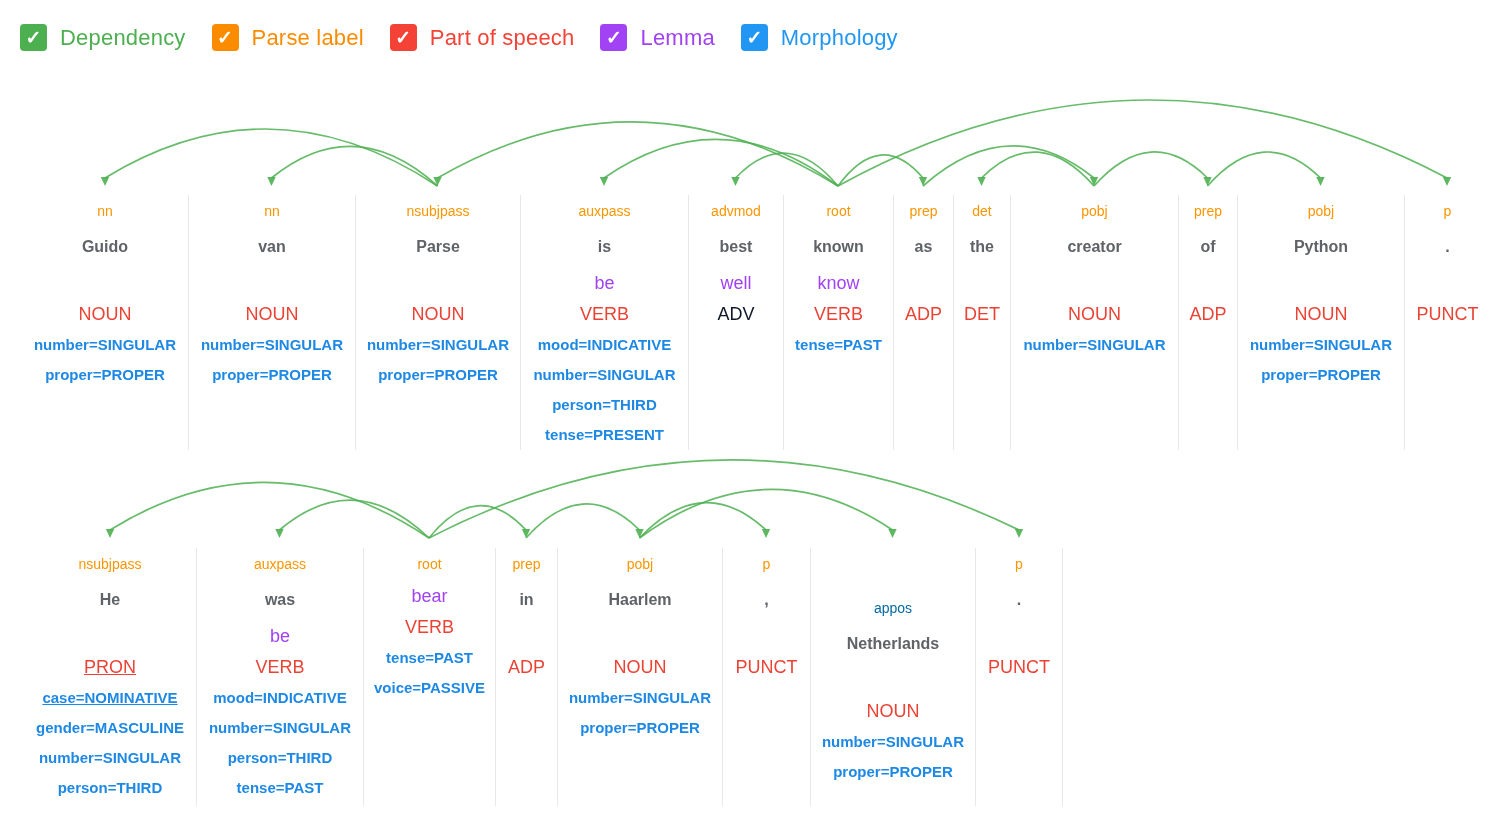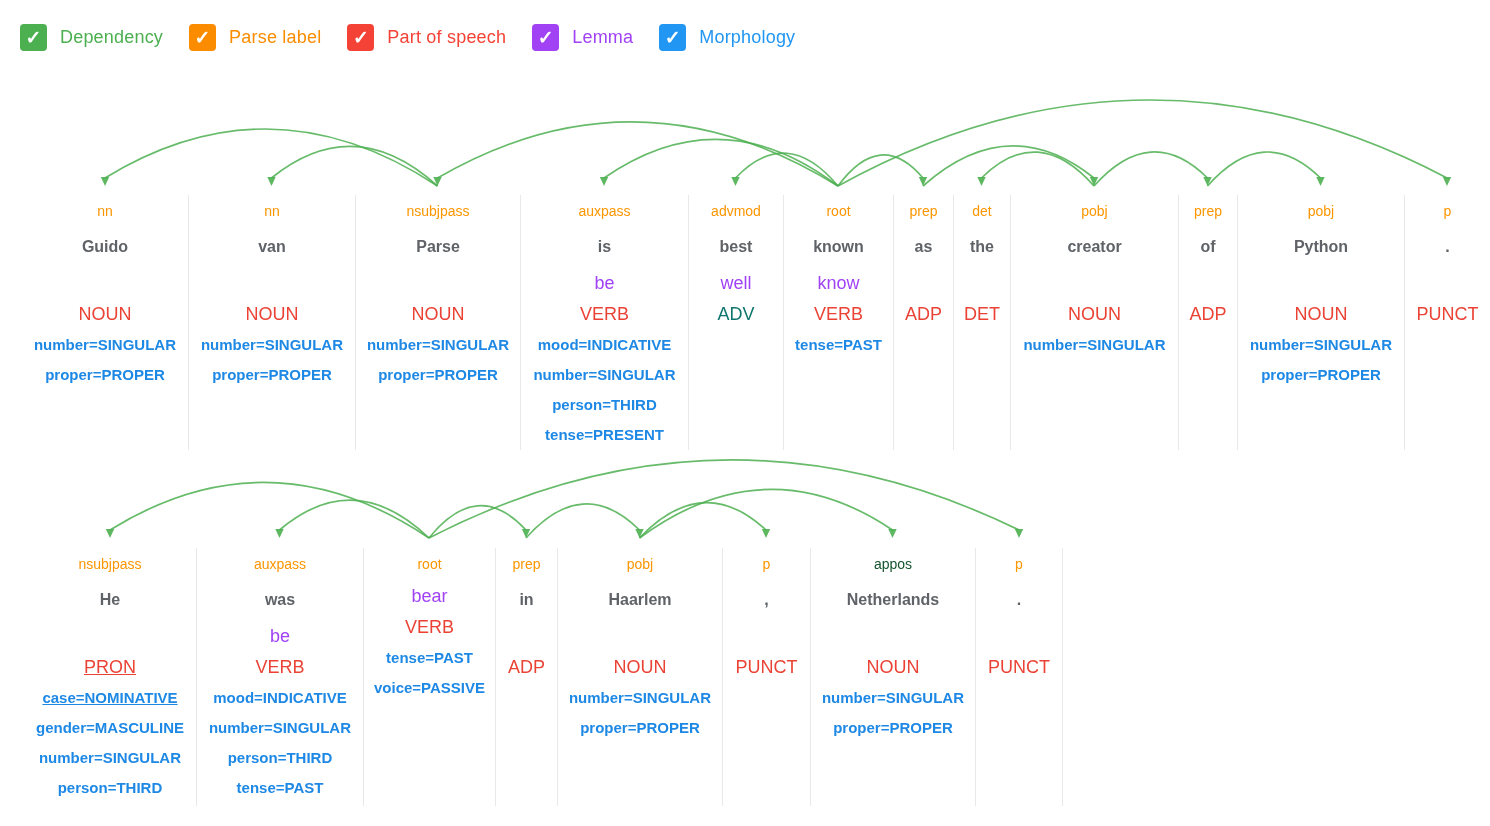--- a/index.html
+++ b/index.html
@@ -9,21 +9,21 @@
   }
   
   #toolbar{
     position:absolute;left:20px;top:24px;display:flex;align-items:center;gap:26px;
   }
   .cb-item{display:flex;align-items:center;gap:13px;cursor:pointer;}
   .cb-box{
     width:27px;height:27px;border-radius:4px;display:flex;align-items:center;justify-content:center;
     color:#fff;font-size:19px;font-weight:bold;line-height:1;
   }
-  .cb-label{font-size:18px;letter-spacing:.2px;}
+  .cb-label{font-size:22px;letter-spacing:.2px;}
   
   .token-col{
     position:absolute;box-sizing:border-box;display:flex;flex-direction:column;align-items:stretch;
   }
   .token-col.divider{border-left:1px solid #e8e8e8;}
   .token-col.divider-right{border-right:1px solid #e8e8e8;}
   .line{display:flex;align-items:center;justify-content:center;text-align:center;white-space:nowrap;}
   .l-label{height:32px;font-size:14px;}
   .l-word{height:40px;font-size:16px;font-weight:bold;}
   .l-lemma{height:32px;font-size:18px;}
@@ -113,21 +113,21 @@
       <div class="line l-pos" style="color: rgb(234, 67, 53);">VERB</div>
       <div class="line l-morph" style="color: rgb(30, 136, 229);">mood=INDICATIVE</div>
       <div class="line l-morph" style="color: rgb(30, 136, 229);">number=SINGULAR</div>
       <div class="line l-morph" style="color: rgb(30, 136, 229);">person=THIRD</div>
       <div class="line l-morph" style="color: rgb(30, 136, 229);">tense=PRESENT</div>
     </div>
     <div class="token-col divider" style="left: 688px; top: 195px; width: 95px; height: 255px;">
       <div class="line l-label" style="color: rgb(251, 150, 0);">advmod</div>
       <div class="line l-word" style="color: rgb(95, 99, 104);">best</div>
       <div class="line l-lemma" style="color: rgb(161, 66, 244);">well</div>
-      <div class="line l-pos" style="color: #0f766e;">ADV</div>
+      <div class="line l-pos" style="color: #0f172a;">ADV</div>
     </div>
     <div class="token-col divider" style="left: 783px; top: 195px; width: 110px; height: 255px;">
       <div class="line l-label" style="color: rgb(251, 150, 0);">root</div>
       <div class="line l-word" style="color: rgb(95, 99, 104);">known</div>
       <div class="line l-lemma" style="color: rgb(161, 66, 244);">know</div>
       <div class="line l-pos" style="color: rgb(234, 67, 53);">VERB</div>
       <div class="line l-morph" style="color: rgb(30, 136, 229);">tense=PAST</div>
     </div>
     <div class="token-col divider" style="left: 893px; top: 195px; width: 60px; height: 255px;">
       <div class="line l-label" style="color: rgb(251, 150, 0);">prep</div>
@@ -225,21 +225,21 @@
       <div class="line l-morph" style="color: rgb(30, 136, 229);">number=SINGULAR</div>
       <div class="line l-morph" style="color: rgb(30, 136, 229);">proper=PROPER</div>
     </div>
     <div class="token-col divider" style="left: 722px; top: 548px; width: 88px; height: 258px;">
       <div class="line l-label" style="color: rgb(251, 150, 0);">p</div>
       <div class="line l-word" style="color: rgb(95, 99, 104);">,</div>
       <div class="line l-lemma" style="color: rgb(161, 66, 244);"></div>
       <div class="line l-pos" style="color: rgb(234, 67, 53);">PUNCT</div>
     </div>
     <div class="token-col divider" style="left: 810px; top: 548px; width: 165px; height: 258px;">
-      <div class="line l-label" style="color: #14532d;">appos</div>
+      <div class="line l-label" style="color: #0369a1; margin-top: 44px;">appos</div>
       <div class="line l-word" style="color: rgb(95, 99, 104);">Netherlands</div>
       <div class="line l-lemma" style="color: rgb(161, 66, 244);"></div>
       <div class="line l-pos" style="color: rgb(234, 67, 53);">NOUN</div>
       <div class="line l-morph" style="color: rgb(30, 136, 229);">number=SINGULAR</div>
       <div class="line l-morph" style="color: rgb(30, 136, 229);">proper=PROPER</div>
     </div>
     <div class="token-col divider divider-right" style="left: 975px; top: 548px; width: 88px; height: 258px;">
       <div class="line l-label" style="color: rgb(251, 150, 0);">p</div>
       <div class="line l-word" style="color: rgb(95, 99, 104);">.</div>
       <div class="line l-lemma" style="color: rgb(161, 66, 244);"></div>

